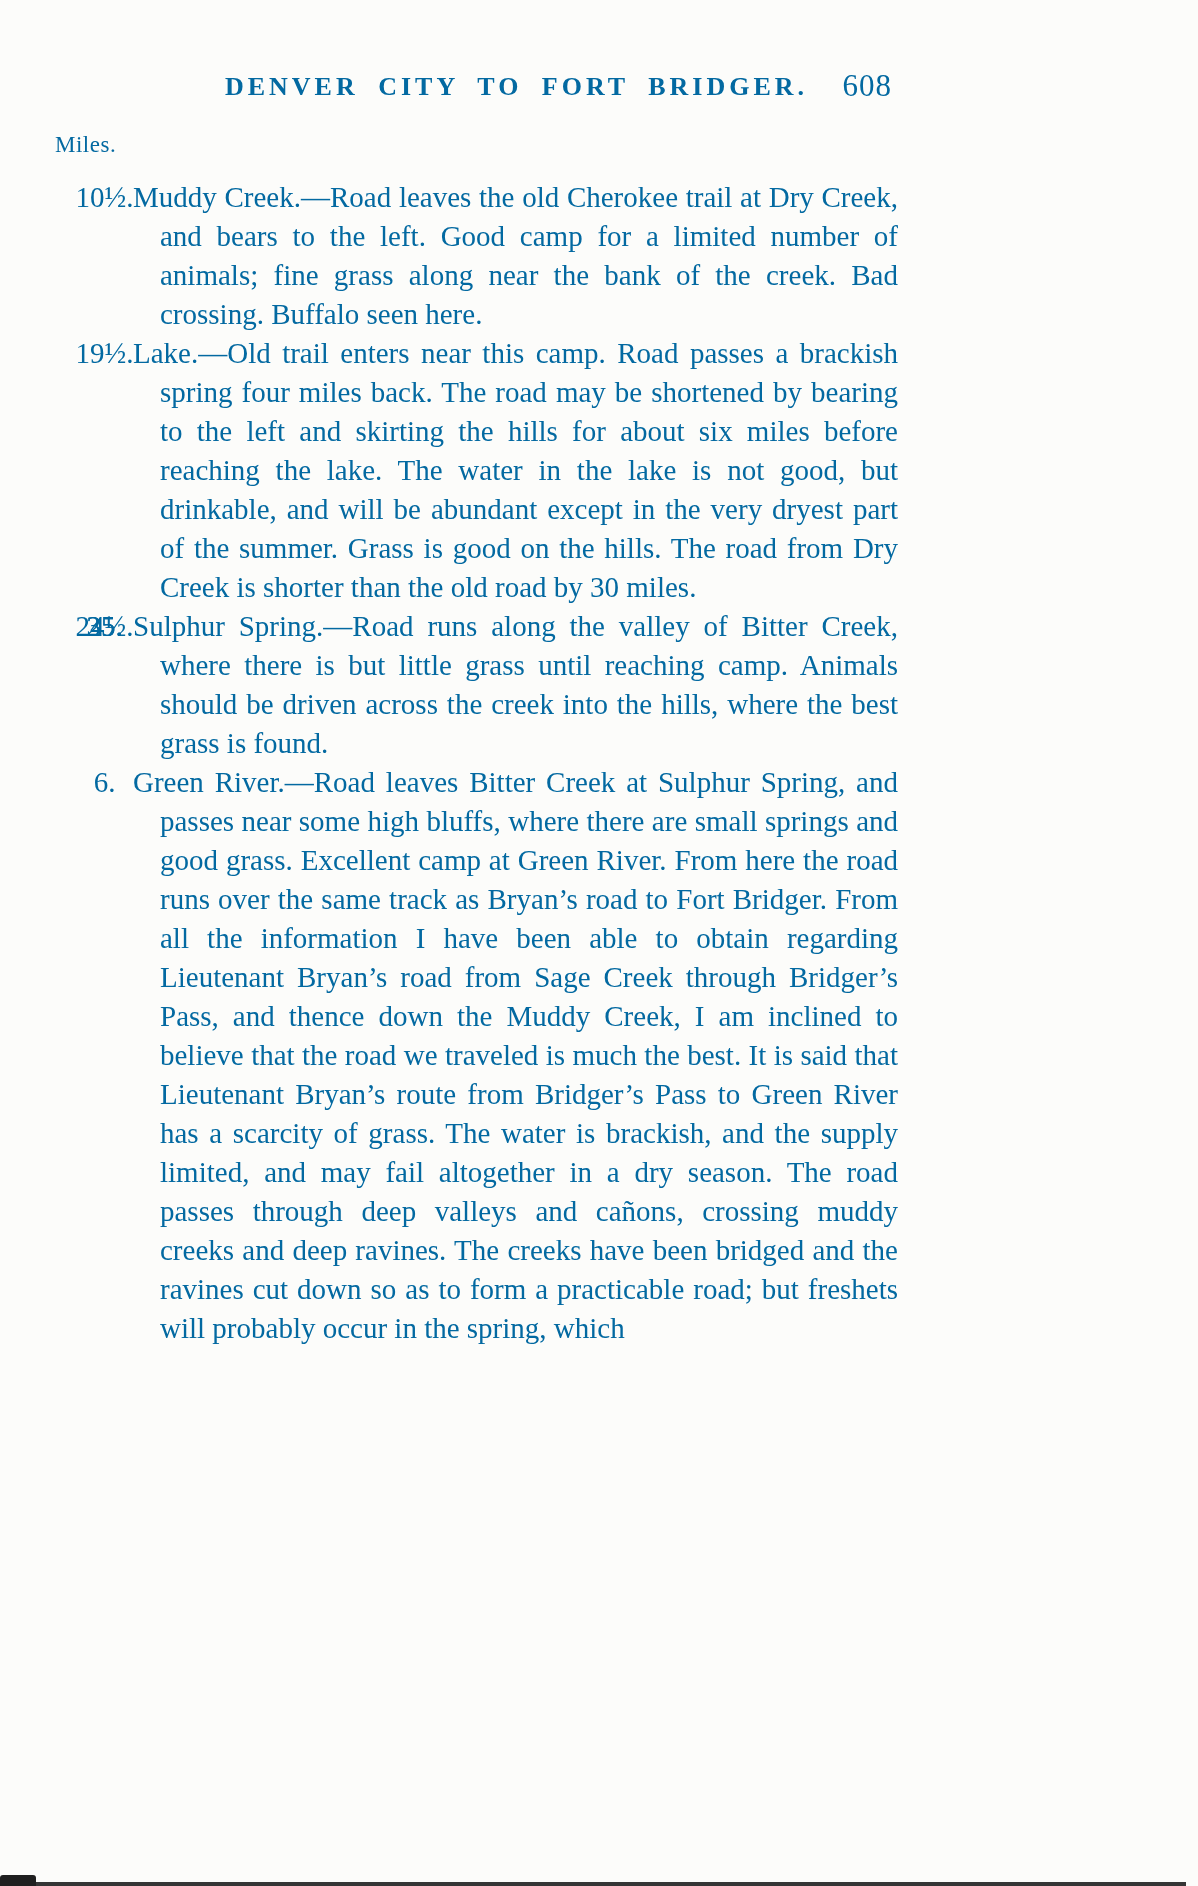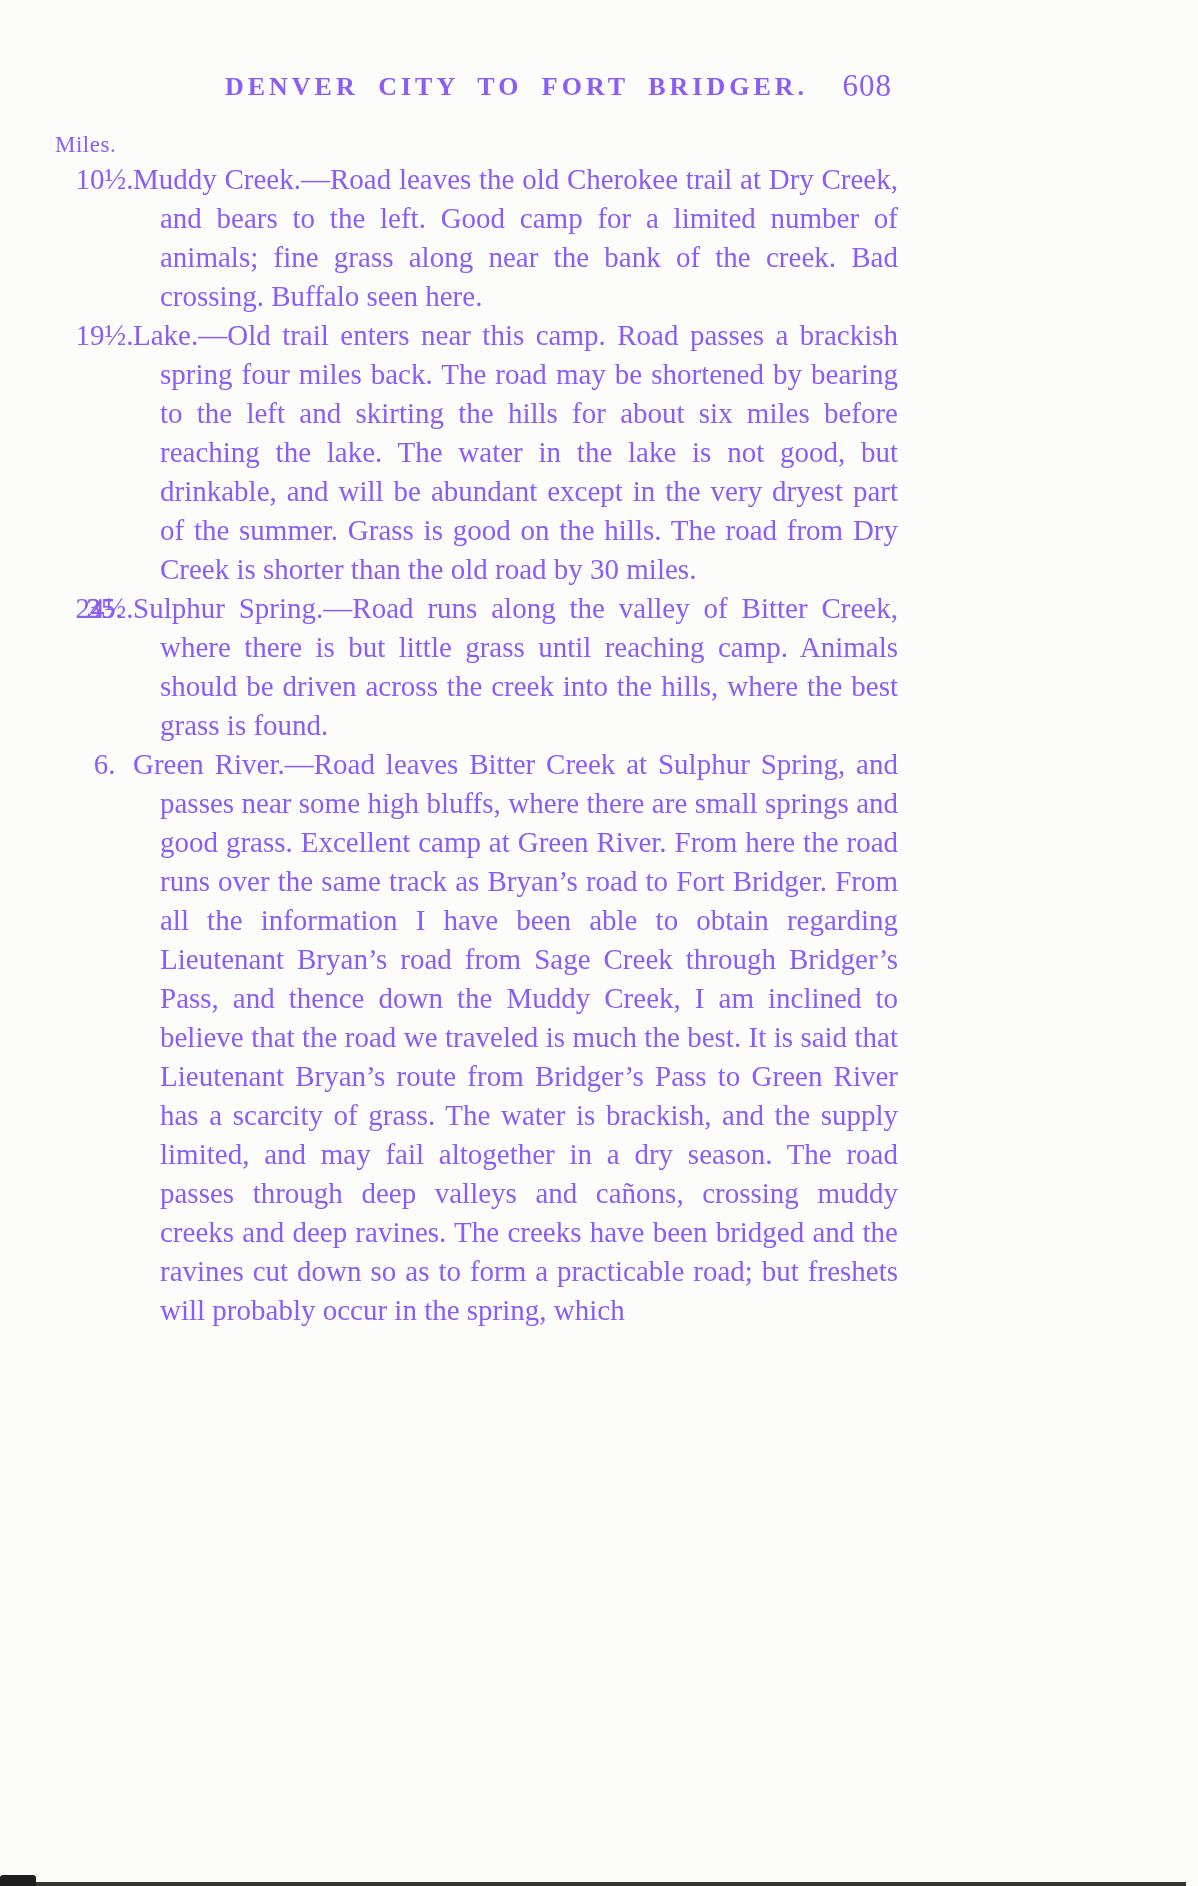--- a/index.html
+++ b/index.html
@@ -9,21 +9,21 @@
   }
   .page {
     position: relative;
     width: 1198px;
     height: 1886px;
     background: #fcfcfa;
     box-sizing: border-box;
     padding: 72px 300px 4px 55px;
     overflow: hidden;
     font-family: "Liberation Serif", "DejaVu Serif", serif;
-    color: #8b5cf6;
+    color: #0369a1;
   }
   .header-row {
     position: relative;
     height: 36px;
     margin-bottom: 24px;
   }
   .running-head {
     text-align: center;
     padding-left: 80px;
     font-size: 26px;
@@ -34,21 +34,21 @@
   }
   .page-number {
     position: absolute;
     right: 6px;
     top: -4px;
     font-size: 31px;
     letter-spacing: 1px;
   }
   .miles-label {
     font-size: 23px;
-    margin: 0 0 2px 0;
+    margin: 0 0 20px 0;
     letter-spacing: 0.5px;
   }
   .entries {
     font-size: 29px;
     line-height: 39px;
   }
   .entry {
     position: relative;
     margin: 0;
   }

